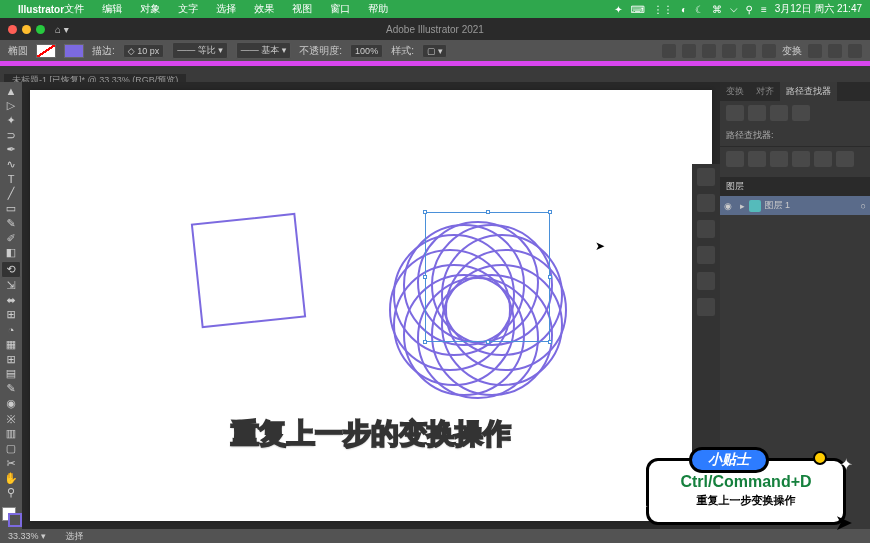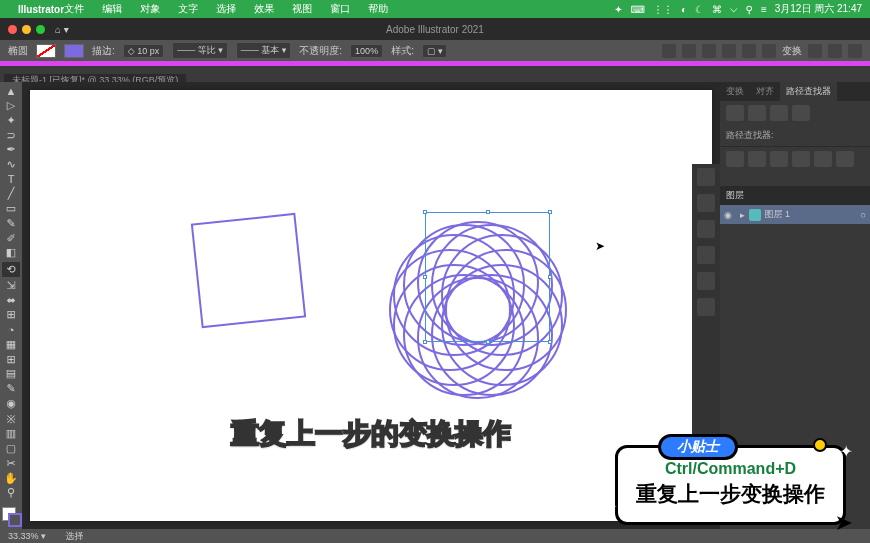--- a/index.html
+++ b/index.html
@@ -45,31 +45,31 @@
 .caption{position:absolute;bottom:68px;left:50%;transform:translateX(-50%);font-size:28px;font-weight:700;color:#6d28d9;-webkit-text-stroke:2px #333;text-shadow:0 1px 2px rgba(0,0,0,.5)}
 .right-panels{width:150px;background:#383838;display:flex;flex-direction:column}
 .panel-icons{width:28px;background:#333;position:absolute;right:150px;top:82px;bottom:14px;display:flex;flex-direction:column;align-items:center;padding:4px 0;gap:8px}
 .pi{width:18px;height:18px;background:#444;border-radius:2px}
 .panel-tabs{display:flex;background:#2a2a2a;font-size:9px;color:#888}
 .ptab{padding:3px 6px;cursor:pointer}
 .ptab.active{background:#383838;color:#ccc}
 .panel-sec{padding:4px 6px;font-size:9px;color:#aaa;border-bottom:1px solid #2a2a2a}
 .panel-btns{display:flex;gap:4px;padding:4px 6px}
 .pb{width:18px;height:16px;background:#494949;border-radius:2px}
-.layers-panel{margin-top:15px}
+.layers-panel{margin-top:6px}
 .layers-hdr{background:#2a2a2a;color:#ccc;font-size:9px;padding:3px 6px}
 .layer-row{display:flex;align-items:center;padding:3px 4px;gap:4px;font-size:9px;color:#ccc;background:#5a6b8a}
 .layer-color{width:12px;height:12px;background:#5bb;border-radius:2px}
 .eye{width:12px;color:#ccc}
 .status-bar{position:absolute;bottom:0;left:0;right:0;height:14px;background:#535353;display:flex;align-items:center;padding:0 8px;font-size:9px;color:#ccc;gap:20px}
 .tip-box{position:absolute;bottom:18px;right:24px;background:#fff;border:3px solid #000;border-radius:12px;padding:12px 18px 14px;min-width:200px;z-index:10}
 .tip-badge{position:absolute;top:-14px;left:40px;background:#2d7cff;color:#fff;border:3px solid #000;border-radius:14px;padding:1px 16px;font-size:14px;font-weight:700;font-style:italic}
 .tip-yellow{position:absolute;top:-10px;right:16px;width:14px;height:14px;background:#ffcc00;border:2px solid #000;border-radius:50%}
 .tip-l1{font-size:16px;font-weight:700;text-align:center;color:#15803d}
-.tip-l2{font-size:21px;font-weight:700;text-align:center;color:#000;margin-top:2px}
+.tip-l2{font-size:11px;font-weight:700;text-align:center;color:#000;margin-top:2px}
 .tip-cursor{position:absolute;bottom:-14px;right:-10px;font-size:22px;color:#000}
 .spark{position:absolute;color:#fff;font-size:16px}
 .spark.s1{top:-6px;right:-10px}.spark.s2{bottom:6px;left:-14px}
 </style>
 </head>
 <body>
 
 <div class="mac-menubar">
   <span class="apple"></span>
   <span class="app">Illustrator</span>

